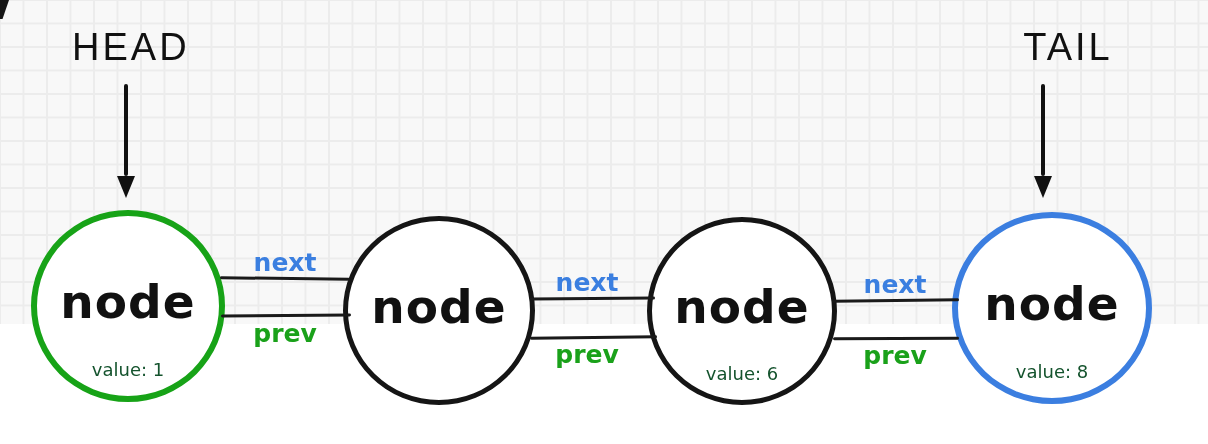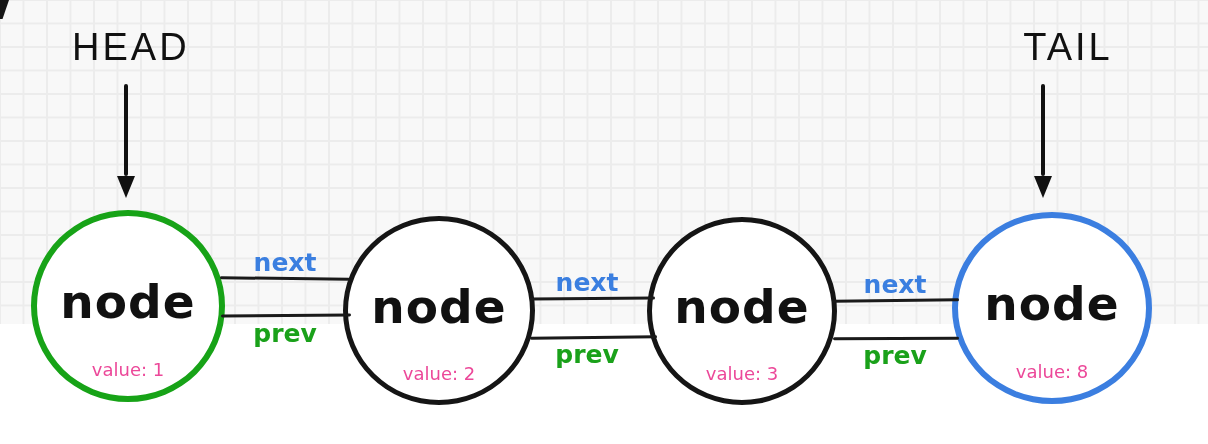--- a/index.html
+++ b/index.html
@@ -46,21 +46,21 @@
   .n2 { left:343px; top:216px; width:192px; height:189px; border-width:5px; }
   .n3 { left:647px; top:217px; width:190px; height:188px; border-width:5px; }
   .n4 { left:952px; top:212px; width:200px; height:192px; border-width:6px; }
   .node-title {
     position:absolute; left:0; top:50%; width:100%; text-align:center;
     transform:translateY(-58%);
     font-size:47px; font-weight:700; letter-spacing:1px; color:#111;
   }
   .node-value {
     position:absolute; left:0; bottom:16px; width:100%; text-align:center;
-    font-size:18px; color:#ec4899;
+    font-size:18px; color:#14532d;
   }
   
   .conn-line { position:absolute; height:3px; border-radius:2px; }
   .conn-label {
     position:absolute; width:80px; text-align:center;
     font-size:25px; line-height:26px; font-weight:600;
   }
   .c1-next-line { left:220px; top:277px; width:130px; transform:rotate(0.7deg); }
   .c1-prev-line { left:221px; top:314px; width:130px; transform:rotate(-0.4deg); }
   .c1-next-lbl  { left:245px; top:250px; }
@@ -93,26 +93,25 @@
     <div class="arrow-tip" style="border-top-color: rgb(17, 17, 17);"></div>
   </div>
 
   <div class="node n1" style="border-color: rgb(23, 163, 23);">
     <div class="node-title">node</div>
     <div class="node-value">value: 1</div>
   </div>
 
   <div class="node n2" style="border-color: rgb(21, 21, 21);">
     <div class="node-title">node</div>
-    <div class="node-value">value: 2</div>
   </div>
 
   <div class="node n3" style="border-color: rgb(21, 21, 21);">
     <div class="node-title">node</div>
-    <div class="node-value">value: 3</div>
+    <div class="node-value">value: 6</div>
   </div>
 
   <div class="node n4" style="border-color: rgb(59, 126, 224);">
     <div class="node-title">node</div>
     <div class="node-value">value: 8</div>
   </div>
 
   <div class="conn-line c1-next-line" style="background: rgb(26, 26, 26);"></div>
   <div class="conn-label c1-next-lbl" style="color: rgb(59, 127, 224);">next</div>
   <div class="conn-line c1-prev-line" style="background: rgb(26, 26, 26);"></div>

